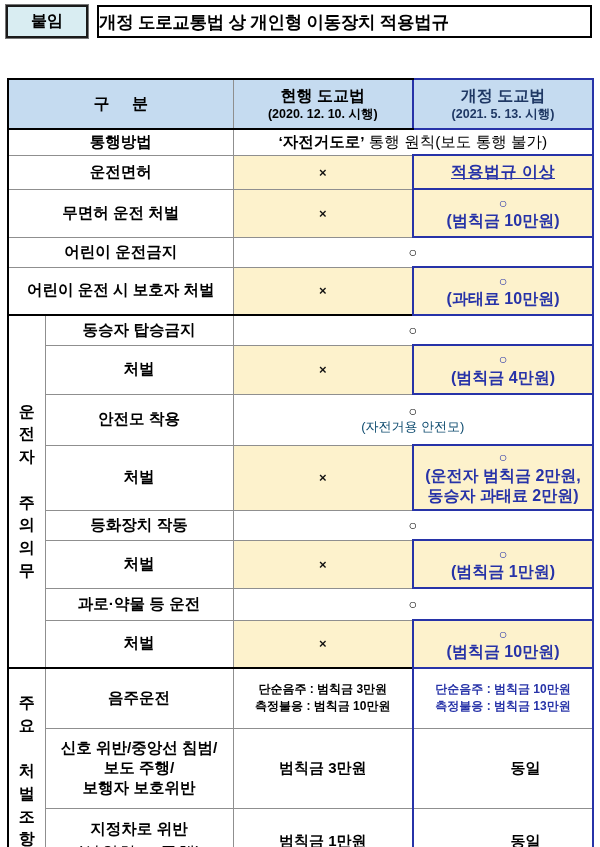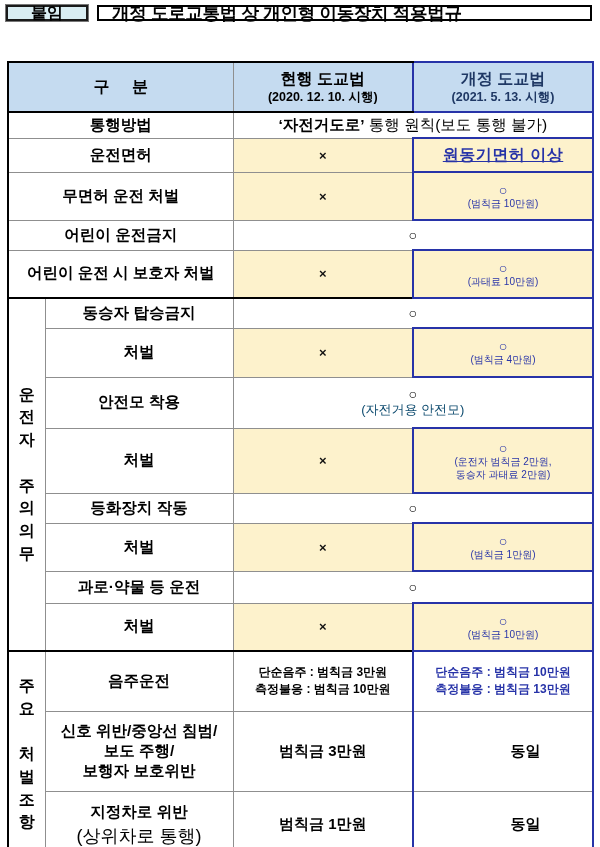--- a/index.html
+++ b/index.html
@@ -11,30 +11,30 @@
     --thin:#8f8f8f;
   }
   *{box-sizing:border-box;}
   html,body{margin:0;padding:0;}
   body{
     width:600px;height:847px;background:#ffffff;
     font-family:"Liberation Sans","DejaVu Sans",sans-serif;
     color:#000;
   }
   
-  .titlebar{display:flex;align-items:stretch;margin:5px 8px 0 6px;height:16px;gap:9px;}
+  .titlebar{display:flex;align-items:stretch;margin:5px 8px 0 6px;height:33px;gap:9px;}
   .tagbox{
     width:82px;background:var(--tag-bg);
     border:2px solid #1a1a1a;outline:1px solid #777;
     display:flex;align-items:center;justify-content:center;
     font-weight:bold;font-size:16px;
   }
   .titlebox{
     flex:1;border:2px solid #000;background:#fff;
-    display:flex;align-items:center;padding-left:13px;
+    display:flex;align-items:center;
     font-weight:bold;font-size:17.5px;letter-spacing:-0.3px;
   }
   
   table{
     border-collapse:collapse;table-layout:fixed;
     width:585px;margin:40px 0 0 7px;
   }
   td{
     border:1px solid var(--thin);
     text-align:center;vertical-align:middle;
@@ -66,21 +66,21 @@
   .box{ 
     border:2.5px solid var(--accent);
     background:var(--hl-bg);
     color:var(--accent);
   }
   .rev-lr{border-left:2.5px solid var(--accent);border-right:2.5px solid var(--accent);padding-left:48px;}
   .rev-r{border-right:2.5px solid var(--accent);}
   .bot-blue{border-bottom:2.5px solid var(--accent);}
   .mark{font-size:14px;line-height:1.15;font-weight:bold;}
   .mark.blue{color:var(--accent);}
-  .note{font-size:10px;line-height:1.25;font-weight:normal;white-space:pre-line;}
+  .note{font-size:16px;line-height:1.25;font-weight:bold;white-space:pre-line;}
   .note.black{color:#0c4a6e;font-weight:normal;font-size:13px;}
   .blue-txt{color:var(--accent);}
   .lic{
     color:var(--accent);text-decoration:underline;
     font-size:16px;letter-spacing:0.5px;
   }
   .vlabel{
     white-space:pre-line;font-weight:bold;font-size:16px;
     line-height:1.42;padding:0;
   }
@@ -127,21 +127,21 @@
   <tr class="h26">
     <td colspan="2" class="first">통행방법</td>
     <td colspan="2" class="rev-r vd">
       <span>‘자전거도로’</span><span class="pass-rest"> 통행 원칙(보도 통행 불가)</span>
     </td>
   </tr>
 
   <tr class="h34">
     <td colspan="2" class="first">운전면허</td>
     <td class="hl xmark vd">×</td>
-    <td class="box lic">원동기면허 이상</td>
+    <td class="box lic">적용법규 이상</td>
   </tr>
 
   <tr class="h48">
     <td colspan="2" class="first">무면허 운전 처벌</td>
     <td class="hl xmark vd">×</td>
     <td class="box">
       <div class="mark blue">○</div>
       <div class="note">(범칙금 10만원)</div>
     </td>
   </tr>

